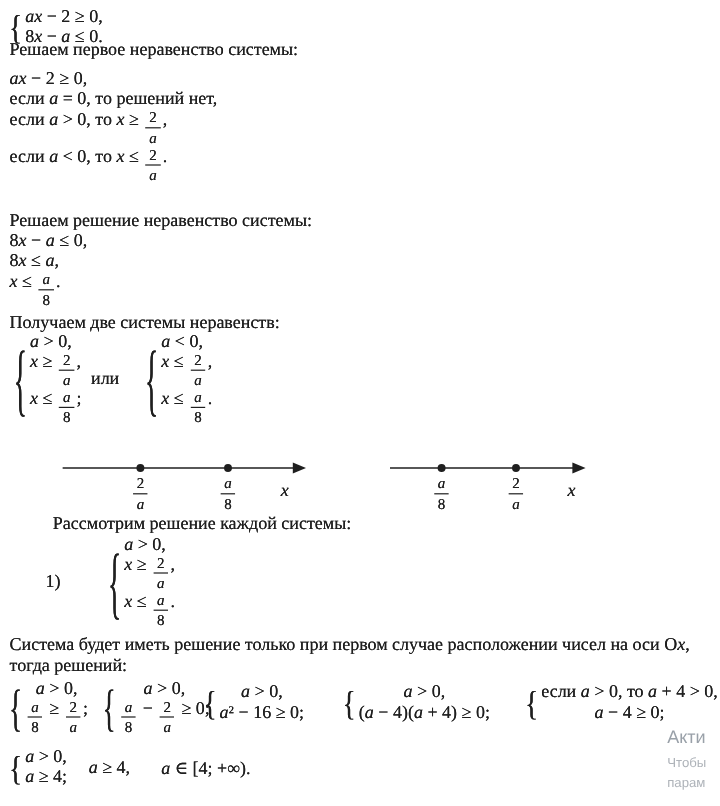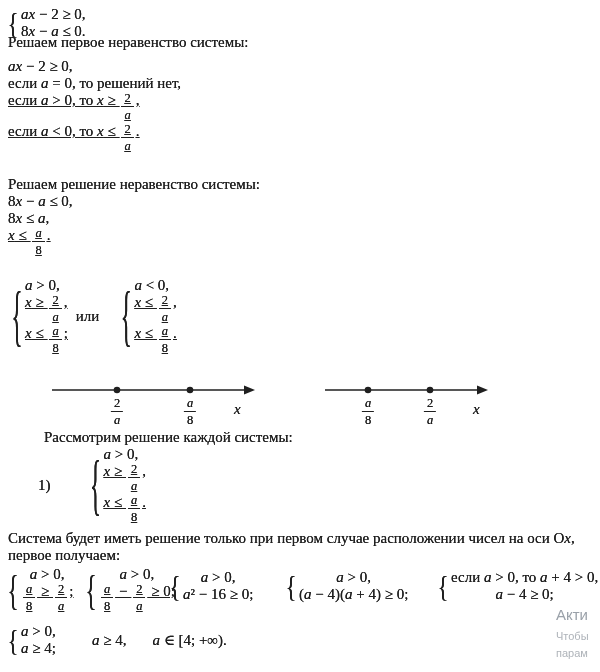--- a/index.html
+++ b/index.html
@@ -21,21 +21,21 @@
   
   .sys { display: flex; align-items: center; }
   .brace { width: 10px; flex: none; display: flex; align-items: center; justify-content: center; margin-right: 3px; }
   .brace > span { display: block; line-height: 1; font-weight: 400; }
   .b2  > span { font-size: 23px; transform: scaleY(1.25); }
   .b2f > span { font-size: 23px; transform: scaleY(1.85); }
   .b3f > span { font-size: 23px; transform: scaleY(2.9); }
   .rows { display: flex; flex-direction: column; align-items: flex-start; }
   .rows.center { align-items: center; }
   .mrow { display: flex; height: 17px; white-space: pre; }
-  .mrow.tall { height: 31px; text-decoration: underline; }
+  .mrow.tall { height: 31px; }
   .t { white-space: pre; }
 
   
   .frac { display: inline-flex; flex-direction: column; align-items: center; line-height: 1; margin: 0 2px; vertical-align: middle; }
   .frac .num { font-size: 12.5px; padding: 0 3px 1.5px; }
   .frac .den { font-size: 12.5px; padding: 1.5px 3px 0; border-top: 1.1px solid #1f1f1f; }
 
   
   .axis { position: absolute; height: 46px; }
   .axis svg { display: block; }
@@ -59,21 +59,21 @@
   #case1 .case-label { margin-right: 40px; }
   #p6    { top: 530px; left: 8px; }
   #chain { top: 566px; left: 0; width: 600px; height: 52px; }
   #chain .sys { position: absolute; top: 0; }
   #chain-s1 { left: 8px; }
   #chain-s2 { left: 86px; }
   #chain-s3 { left: 170px; top: 3px !important; }
   #chain-s4 { left: 286px; top: 3px !important; }
   #chain-s5 { left: 438px; top: 3px !important; }
   #final { top: 623px; left: 8px; display: flex; align-items: center; }
-  #final .gap1 { margin-left: 36px; }
+  #final .gap1 { margin-left: 18px; }
   #final .gap2 { margin-left: 26px; }
 
   
   #watermark { top: 606px; left: 556px; width: 90px; white-space: nowrap;
                font-family: "Liberation Sans", sans-serif; text-shadow: none; }
   #watermark .wm1 { font-size: 15px; color: #9aa1a9; margin-bottom: 7px; }
   #watermark .wm2, #watermark .wm3 { font-size: 11px; color: #aeb3b9; margin-bottom: 5px; }
 </style>
 </head>
 <body>
@@ -100,20 +100,21 @@
     </div>
 
   <div class="abs para" id="p2">Решаем решение неравенство системы:</div>
 
   <div class="abs" id="m2">
       <div class="mrow"><span class="t">8<i>x</i> − <i>a</i> ≤ 0,</span></div>
       <div class="mrow"><span class="t">8<i>x</i> ≤ <i>a</i>,</span></div>
       <div class="mrow tall"><span class="t"><i>x</i> ≤ </span><span class="frac"><span class="num"><i>a</i></span><span class="den">8</span></span><span class="t">.</span></div>
     </div>
 
+  <div class="abs para" id="p3">Получаем две системы неравенств:</div>
 
   <div class="abs" id="pair">
     <div class="sys">
       <div class="brace b3f">
           <span>{</span>
         </div>
       <div class="rows">
           <div class="mrow"><span class="t"><i>a</i> &gt; 0,</span></div>
           <div class="mrow tall"><span class="t"><i>x</i> ≥ </span><span class="frac"><span class="num">2</span><span class="den"><i>a</i></span></span><span class="t">,</span></div>
           <div class="mrow tall"><span class="t"><i>x</i> ≤ </span><span class="frac"><span class="num"><i>a</i></span><span class="den">8</span></span><span class="t">;</span></div>
@@ -180,21 +181,21 @@
       <div class="rows">
           <div class="mrow"><span class="t"><i>a</i> &gt; 0,</span></div>
           <div class="mrow tall"><span class="t"><i>x</i> ≥ </span><span class="frac"><span class="num">2</span><span class="den"><i>a</i></span></span><span class="t">,</span></div>
           <div class="mrow tall"><span class="t"><i>x</i> ≤ </span><span class="frac"><span class="num"><i>a</i></span><span class="den">8</span></span><span class="t">.</span></div>
         </div>
     </div>
   </div>
 
   <div class="abs" id="p6">
     <div class="para">Система будет иметь решение только при первом случае расположении чисел на оси O<i>x</i>,</div>
-    <div class="para">первое получаем:</div>
+    <div class="para">тогда решений:</div>
   </div>
 
   <div class="abs" id="chain">
     <div class="sys" id="chain-s1">
       <div class="brace b2f">
           <span>{</span>
         </div>
       <div class="rows center">
           <div class="mrow"><span class="t"><i>a</i> &gt; 0,</span></div>
           <div class="mrow tall"><span class="frac"><span class="num"><i>a</i></span><span class="den">8</span></span><span class="t"> ≥ </span><span class="frac"><span class="num">2</span><span class="den"><i>a</i></span></span><span class="t">;</span></div>

